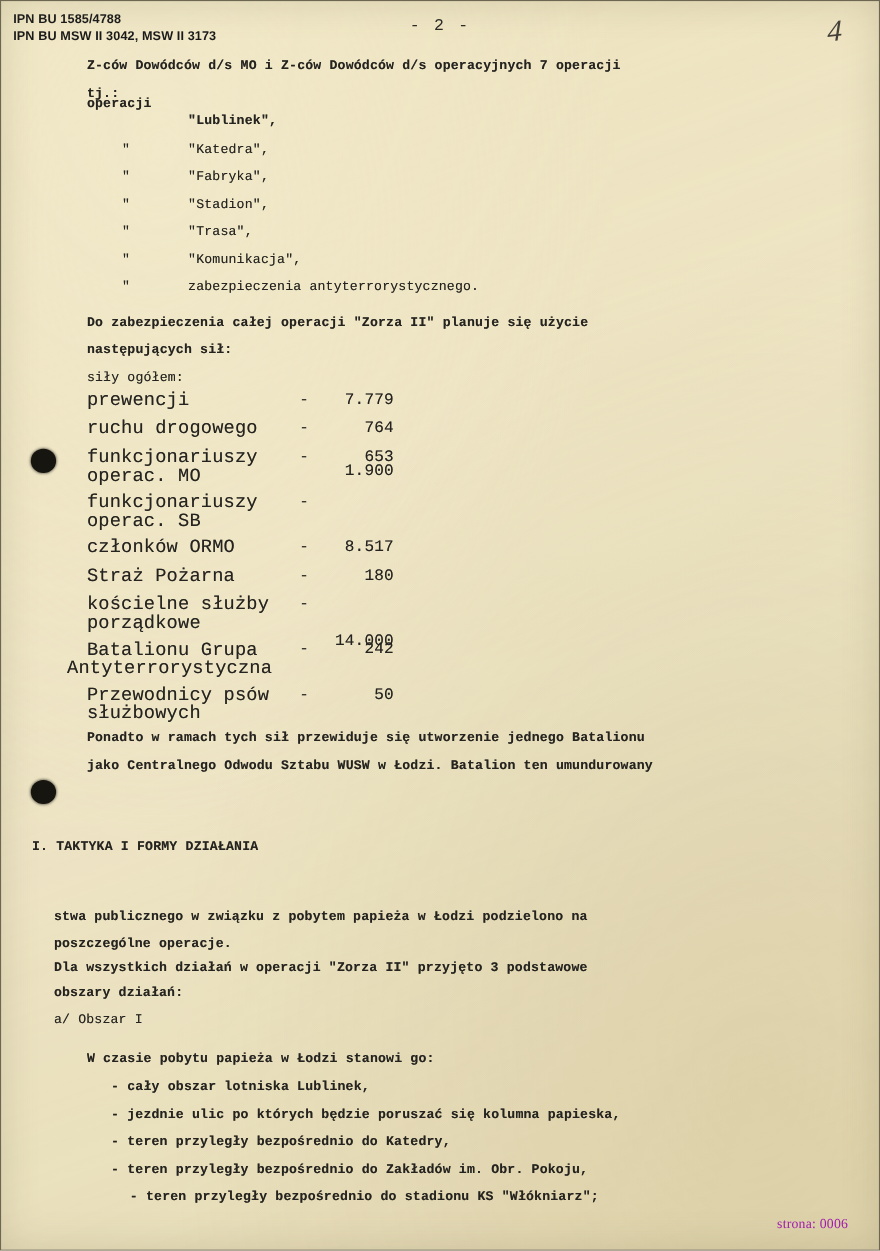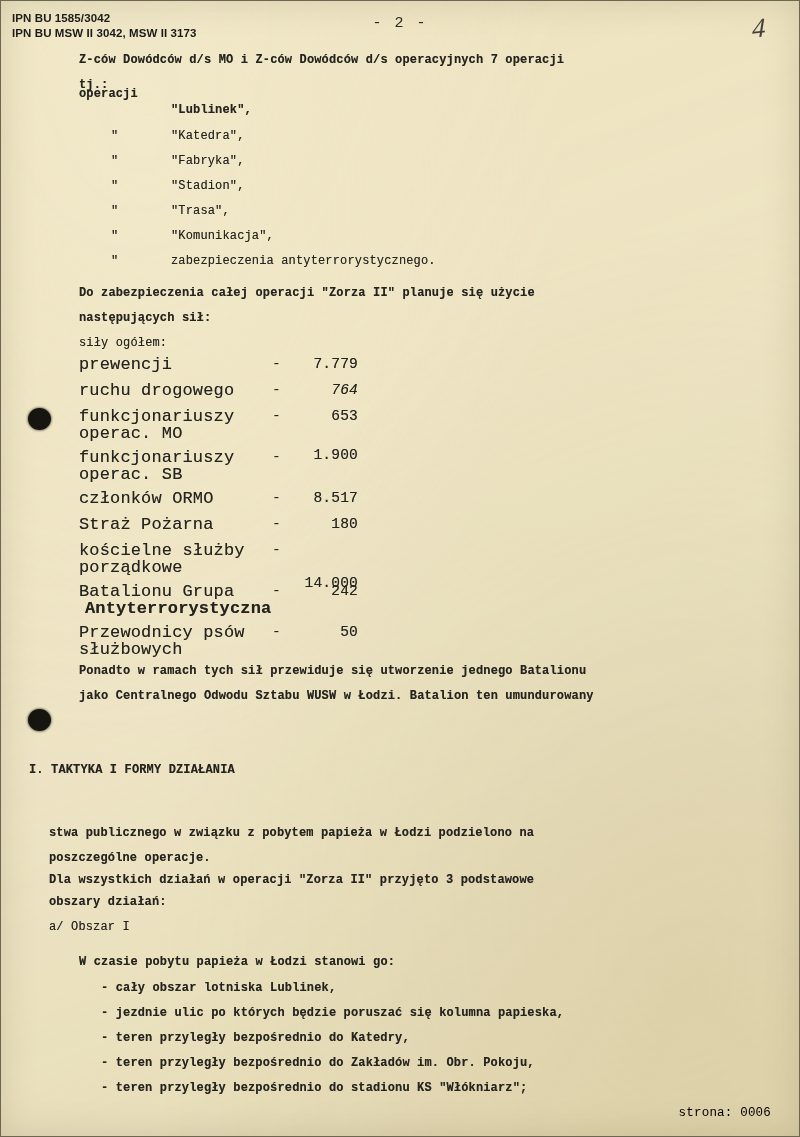--- a/index.html
+++ b/index.html
@@ -133,33 +133,33 @@
     border-radius: 50%;
     background: #17150f;
     box-shadow: 0 0 2px 1px rgba(23,21,15,.45);
   }
 
   
   #footer {
     position: absolute;
     right: 28px;
     bottom: 16px;
-    font-family: Liberation Mono, monospace;
+    font-family: Liberation Serif, serif;
     font-size: 12.5px;
-    color: #000000;
+    color: #a21caf;
     letter-spacing: .2px;
   }
 </style>
 </head>
 <body>
 
 <div id="scan">
 
   <div id="ipn-stamp">
-    <div>IPN BU 1585/3042</div>
+    <div>IPN BU 1585/4788</div>
     <div>IPN BU MSW II 3042, MSW II 3173</div>
   </div>
 
   <div id="page-no">- 2 -</div>
 
   <div id="folio">4</div>
 
   <div class="ink-dot" style="left:27px; top:407px;"></div>
   <div class="ink-dot" style="left:27px; top:708px;"></div>
 
@@ -192,47 +192,47 @@
     <div class="line b" style="left:78px; top:285px;">Do zabezpieczenia całej operacji "Zorza II" planuje się użycie</div>
     <div class="line b" style="left:78px; top:310px;">następujących sił:</div>
     <div class="line" style="left:78px; top:335px;">siły ogółem:</div>
 
     <div class="tbl-label" style="left:78px; top:355px;">prewencji</div>
     <div class="tbl-dash" style="top:355px;">-</div>
     <div class="tbl-val" style="top:355px;">7.779</div>
 
     <div class="tbl-label" style="left:78px; top:381px;">ruchu drogowego</div>
     <div class="tbl-dash" style="top:381px;">-</div>
-    <div class="tbl-val" style="top:381px;font-style:italic;">764</div>
+    <div class="tbl-val" style="top:381px;">764</div>
 
     <div class="tbl-label" style="left:78px; top:407px;">funkcjonariuszy</div>
     <div class="tbl-label" style="left:78px; top:424px;">operac. MO</div>
     <div class="tbl-dash" style="top:407px;">-</div>
     <div class="tbl-val" style="top:407px;">653</div>
 
     <div class="tbl-label" style="left:78px; top:448px;">funkcjonariuszy</div>
     <div class="tbl-label" style="left:78px; top:465px;">operac. SB</div>
     <div class="tbl-dash" style="top:448px;">-</div>
-    <div class="tbl-val" style="top:446px;text-align:right;">1.900</div>
+    <div class="tbl-val" style="top:420px;text-align:right;">1.900</div>
 
     <div class="tbl-label" style="left:78px; top:489px;">członków ORMO</div>
     <div class="tbl-dash" style="top:489px;">-</div>
     <div class="tbl-val" style="top:489px;">8.517</div>
 
     <div class="tbl-label" style="left:78px; top:515px;">Straż Pożarna</div>
     <div class="tbl-dash" style="top:515px;">-</div>
     <div class="tbl-val" style="top:515px;">180</div>
 
     <div class="tbl-label" style="left:78px; top:541px;">kościelne służby</div>
     <div class="tbl-label" style="left:78px; top:558px;">porządkowe</div>
     <div class="tbl-dash" style="top:541px;">-</div>
     <div class="tbl-val" style="top:541px;margin-top:33px;">14.000</div>
 
     <div class="tbl-label" style="left:78px; top:582px;">Batalionu Grupa</div>
-    <div class="tbl-label" style="left:84px; top:599px;font-weight:bold;">Antyterrorystyczna</div>
+    <div class="tbl-label" style="left:60px; top:599px;">Antyterrorystyczna</div>
     <div class="tbl-dash" style="top:582px;">-</div>
     <div class="tbl-val" style="top:582px;">242</div>
 
     <div class="tbl-label" style="left:78px; top:623px;">Przewodnicy psów</div>
     <div class="tbl-label" style="left:78px; top:640px;">służbowych</div>
     <div class="tbl-dash" style="top:623px;">-</div>
     <div class="tbl-val" style="top:623px;">50</div>
 
     <div class="line b" style="left:78px; top:663px;">Ponadto w ramach tych sił przewiduje się utworzenie jednego Batalionu</div>
     <div class="line b" style="left:78px; top:688px;">jako Centralnego Odwodu Sztabu WUSW w Łodzi. Batalion ten umundurowany</div>
@@ -244,18 +244,18 @@
     <div class="line b" style="left:48px; top:872px;">Dla wszystkich działań w operacji "Zorza II" przyjęto 3 podstawowe</div>
     <div class="line b" style="left:48px; top:894px;">obszary działań:</div>
 
     <div class="line" style="left:48px; top:919px;">a/ Obszar I</div>
 
     <div class="line b" style="left:78px;  top:954px;">W czasie pobytu papieża w Łodzi stanowi go:</div>
     <div class="line b" style="left:100px; top:980px;">- cały obszar lotniska Lublinek,</div>
     <div class="line b" style="left:100px; top:1005px;">- jezdnie ulic po których będzie poruszać się kolumna papieska,</div>
     <div class="line b" style="left:100px; top:1030px;">- teren przyległy bezpośrednio do Katedry,</div>
     <div class="line b" style="left:100px; top:1055px;">- teren przyległy bezpośrednio do Zakładów im. Obr. Pokoju,</div>
-    <div class="line b" style="left:100px; top:1080px;">- teren przyległy bezpośrednio do stadionu KS "Włókniarz";</div>
+    <div class="line b" style="left:117px; top:1080px;">- teren przyległy bezpośrednio do stadionu KS "Włókniarz";</div>
   </div>
 
   <div id="footer">strona: 0006</div>
 
 </div>
 
 </body></html>

